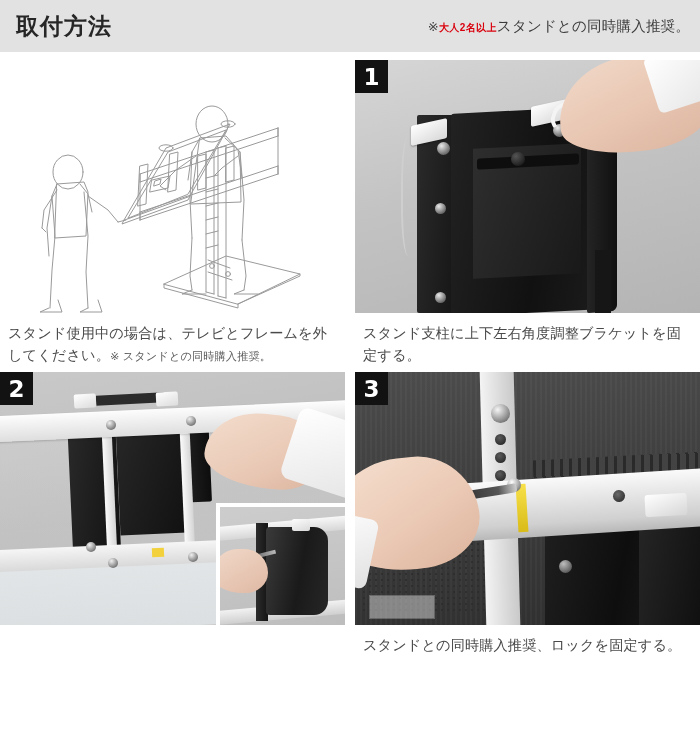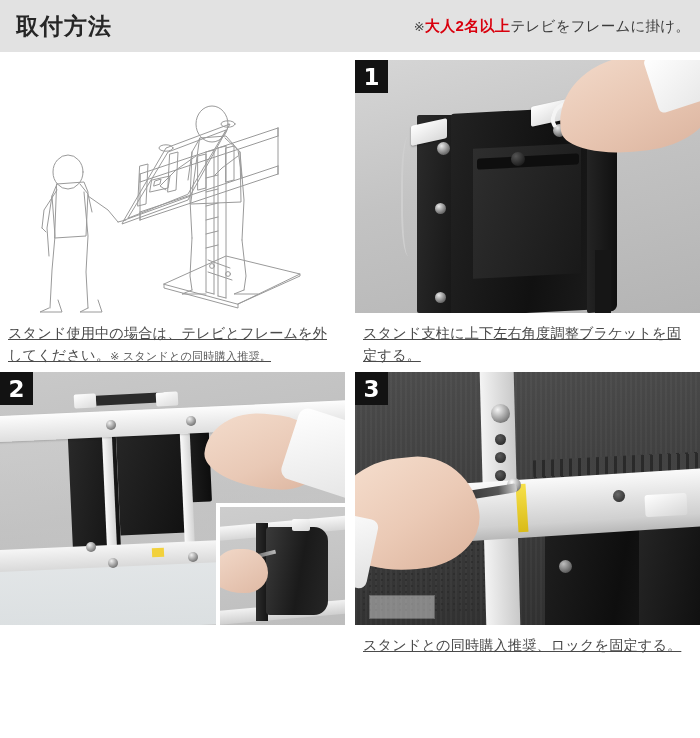--- a/index.html
+++ b/index.html
@@ -35,21 +35,21 @@
   .header-note {
     font-size: 14.5px;
     color: #3b3b3b;
     white-space: nowrap;
     letter-spacing: .2px;
   }
   .header-note .mark { font-size: 13px; color: #444; }
   .header-note .warn {
     color: #d9000d;
     font-weight: bold;
-    font-size: 15px;
+    font-size: 10px;
     letter-spacing: .4px;
   }
 
   
   .grid {
     padding: 8px 0 0 0;
     display: grid;
     grid-template-columns: 345px 345px;
     column-gap: 10px;
     row-gap: 6px;
@@ -63,21 +63,20 @@
     position: relative;
     overflow: hidden;
     background: #ffffff;
   }
   .caption {
     font-size: 14.2px;
     line-height: 1.52;
     color: #4a4a4a;
     padding: 10px 6px 0 8px;
     letter-spacing: .1px;
-    text-decoration: underline;
   }
   .caption .small {
     font-size: 11.2px;
     color: #5d5d5d;
   }
 
   
   .badge {
     position: absolute;
     left: 0; top: 0;
@@ -468,21 +467,21 @@
   
   .illus { width: 345px; height: 253px; position: relative; background:#fff; }
   .illus svg { display:block; }
 </style>
 </head>
 <body>
 
 <div class="header">
   <div class="header-title">取付方法</div>
   <div class="header-note">
-    <span class="mark">※</span><span class="warn">大人2名以上</span><span>テレビをフレームに掛け。</span>
+    <span class="mark">※</span><span class="warn">大人2名以上</span><span>スタンドとの同時購入推奨。</span>
   </div>
 </div>
 
 <div class="grid">
 
   <div class="cell">
     <div class="illus">
       <svg width="345" height="253" viewBox="0 0 345 253" fill="none" stroke="#9a9a9a" stroke-width="1" stroke-linejoin="round" stroke-linecap="round">
 
         <g>

